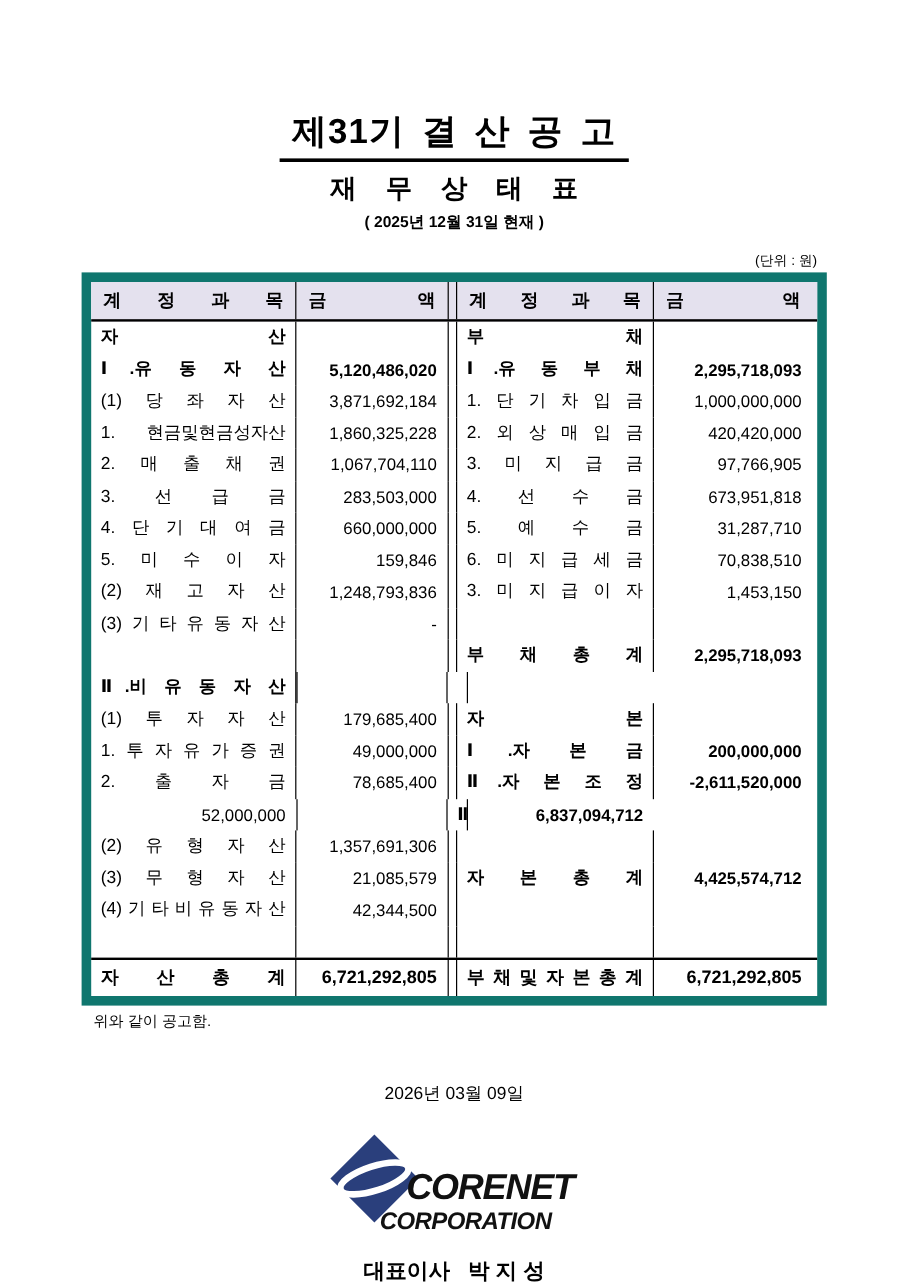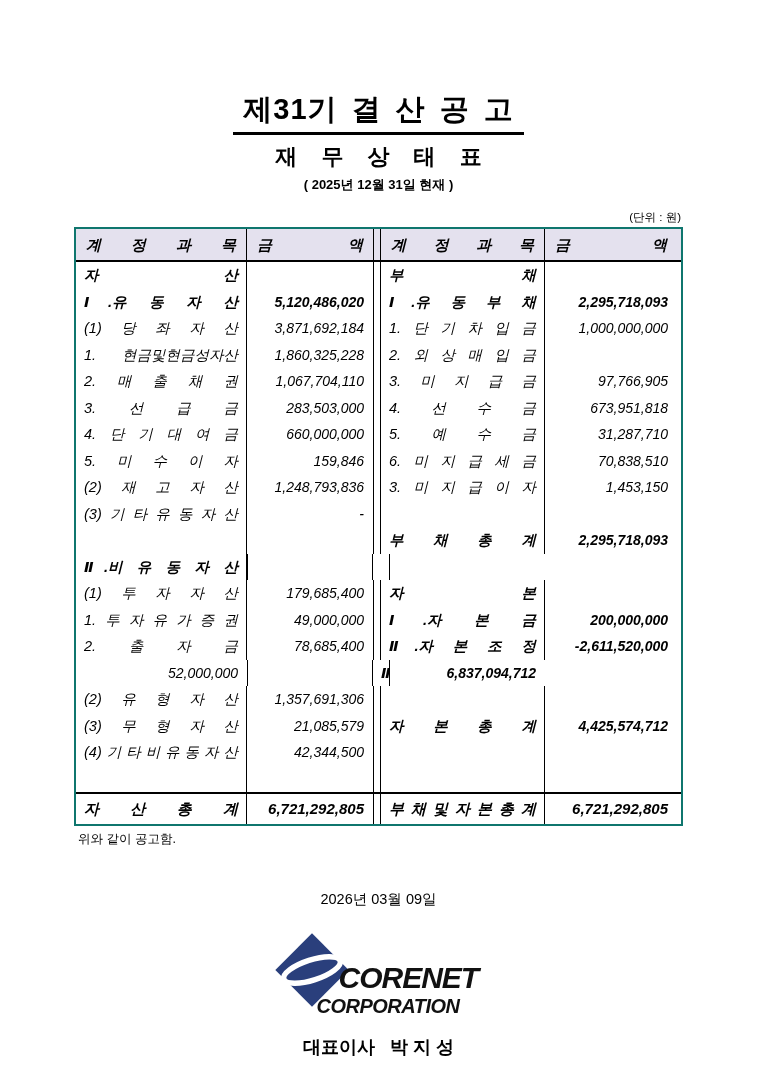--- a/index.html
+++ b/index.html
@@ -11,21 +11,21 @@
   .doc-header{padding-top:90px;text-align:center;}
   .main-title{
     display:inline-block;font-size:29px;font-weight:800;letter-spacing:1px;word-spacing:5px;
     border-bottom:3.5px solid #000;padding:0 10px 2px 10px;white-space:pre;
   }
   .sub-title{margin-top:7px;font-size:22px;font-weight:700;word-spacing:18px;white-space:pre;}
   .as-of{margin-top:4px;font-size:13px;font-weight:600;}
   
   .unit-note{width:605px;margin:16px auto 2px auto;text-align:right;font-size:11.5px;}
   
-  .fin-table{width:605px;margin:0 auto;border:2px solid #0f766e;background:#fff;font-style:italic;}
+  .fin-table{width:605px;margin:0 auto;border:8px solid #0f766e;background:#fff;}
   .row{display:grid;grid-template-columns:171px 126px 8px 164px 132px;}
   .header-row{height:31px;background:#E4E1EE;border-bottom:2px solid #000;font-weight:700;}
   .header-row .cell{line-height:31px;font-size:15px;}
   .body-row{height:26.5px;}
   .body-row .cell{line-height:26.5px;}
   .total-row{height:30px;border-top:2px solid #000;font-weight:700;}
   .total-row .cell{line-height:30px;}
   .cell{overflow:hidden;white-space:pre;}
   .c-lab{
     padding:0 8px;font-size:14.5px;border-right:1.5px solid #000;
@@ -101,20 +101,21 @@
     <div class="cell c-div"></div>
     <div class="cell c-lab">1. 단 기 차 입 금</div>
     <div class="cell c-amt">1,000,000,000</div>
   </div>
 
   <div class="row body-row">
     <div class="cell c-lab">1. 현금및현금성자산</div>
     <div class="cell c-amt">1,860,325,228</div>
     <div class="cell c-div"></div>
     <div class="cell c-lab">2. 외 상 매 입 금</div>
+    <div class="cell c-amt">420,420,000</div>
   </div>
 
   <div class="row body-row">
     <div class="cell c-lab">2. 매 출 채 권</div>
     <div class="cell c-amt">1,067,704,110</div>
     <div class="cell c-div"></div>
     <div class="cell c-lab">3. 미 지 급 금</div>
     <div class="cell c-amt">97,766,905</div>
   </div>
 

